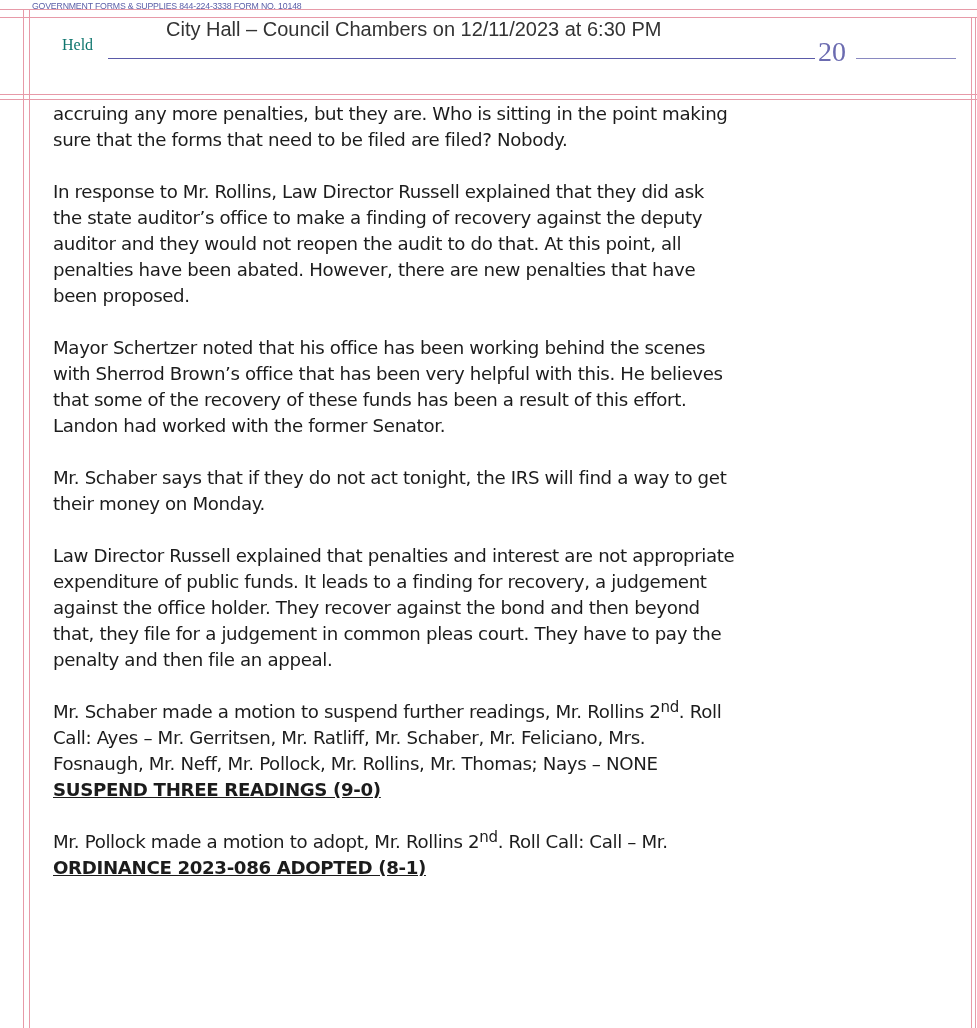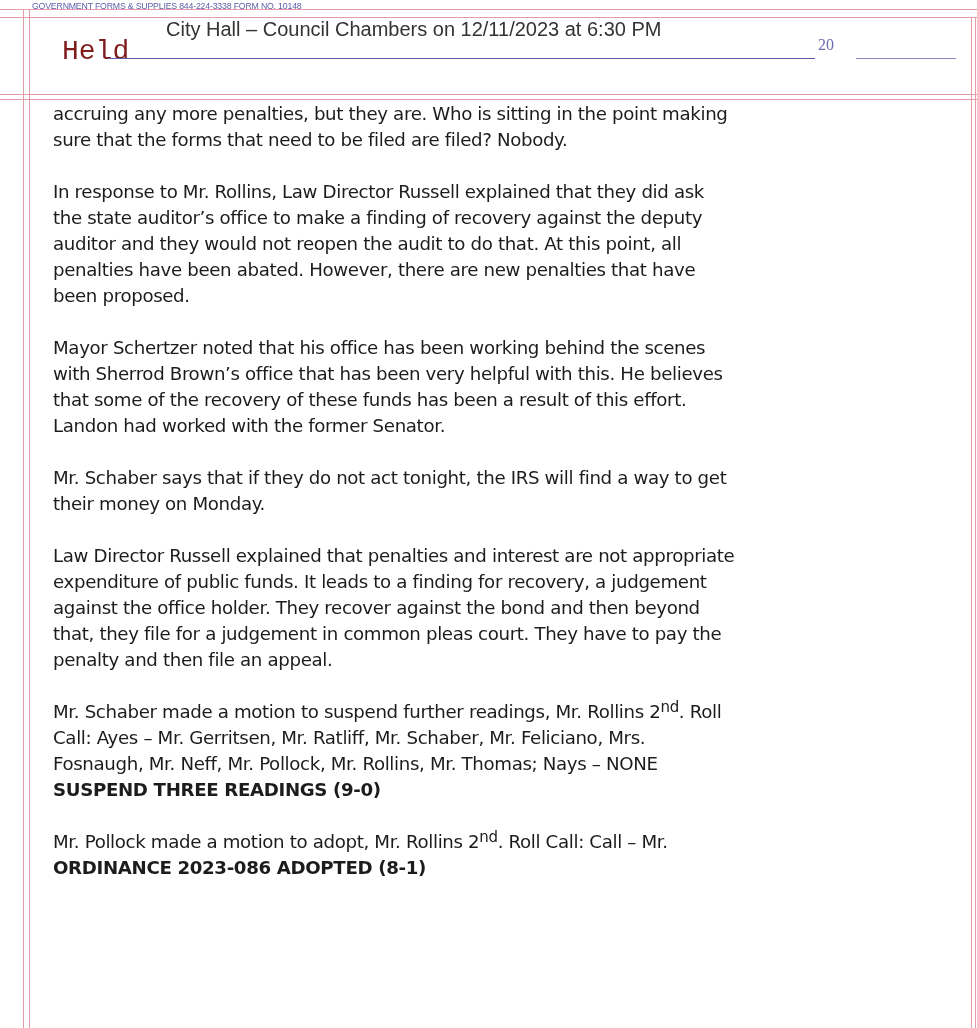--- a/index.html
+++ b/index.html
@@ -16,51 +16,51 @@
   .form-header {
     position: absolute; left: 32px; top: 0px;
     font-family: "Liberation Sans", sans-serif;
     font-size: 9.5px; letter-spacing: -0.2px;
     color: #5a5fa8;
     transform: scaleX(0.92); transform-origin: left top;
     white-space: nowrap;
   }
   .held-label {
     position: absolute; left: 62px; top: 36px;
-    font-family: Liberation Mono, monospace;
-    font-size: 28px; color: #7f1d1d;
+    font-family: Liberation Serif, serif;
+    font-size: 16px; color: #0f766e;
   }
   .held-line {
     position: absolute; left: 108px; width: 707px; top: 58px; height: 1px; background: #5a5aa8;
   }
   .year-label {
     position: absolute; left: 818px; top: 36px;
     font-family: "Liberation Serif", serif;
-    font-size: 16px; color: #6b6bb0;
+    font-size: 28px; color: #6b6bb0;
   }
   .year-line {
     position: absolute; left: 856px; width: 100px; top: 58px; height: 1px; background: #6b6bb0; opacity: 0.8;
   }
   .meeting-line {
     position: absolute; left: 166px; top: 18px;
     font-family: Liberation Sans, sans-serif;
     font-size: 20px; color: #333333; white-space: nowrap;
   }
 
   .content {
     position: absolute; left: 53px; top: 101px; width: 880px;
     font-family: "DejaVu Sans", sans-serif;
     font-size: 18.2px; line-height: 26px;
     color: #1c1c1c;
     letter-spacing: -0.35px;
   }
   .content p { margin: 0 0 26px 0; white-space: pre-line; }
   .content p.tight { margin-bottom: 0; }
   .result {
-    font-weight: bold; 
+    font-weight: bold; text-decoration: underline;
     margin: 0 0 26px 0; color: #1c1c1c;
   }
   sup { font-size: 15px; line-height: 0; vertical-align: 6px; }
 </style>
 </head>
 <body>
 
 <div class="hline" style="top:9px;"></div>
 <div class="hline" style="top:17px;"></div>
 <div class="hline" style="top:94px;"></div>

